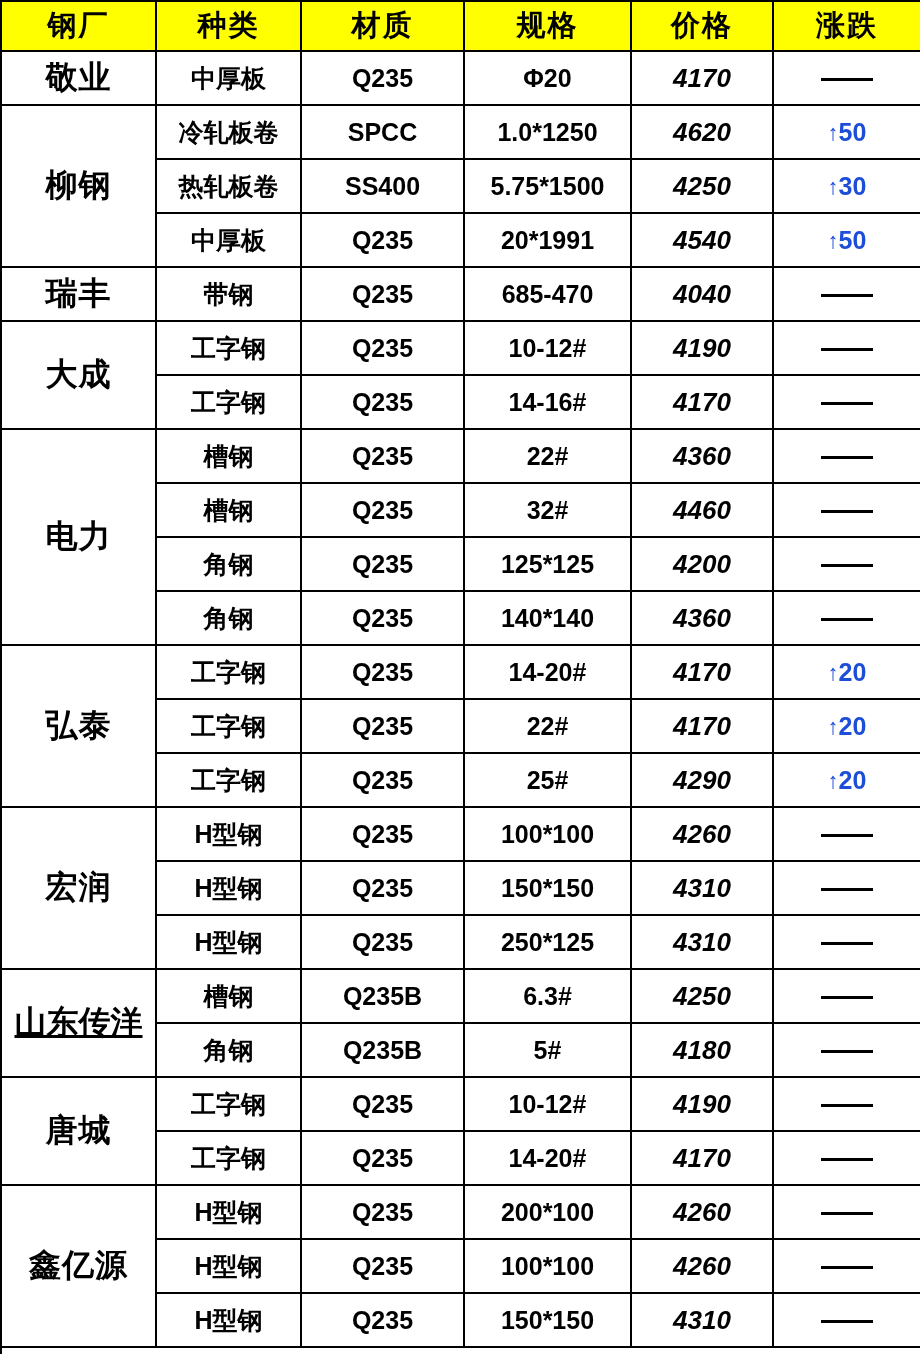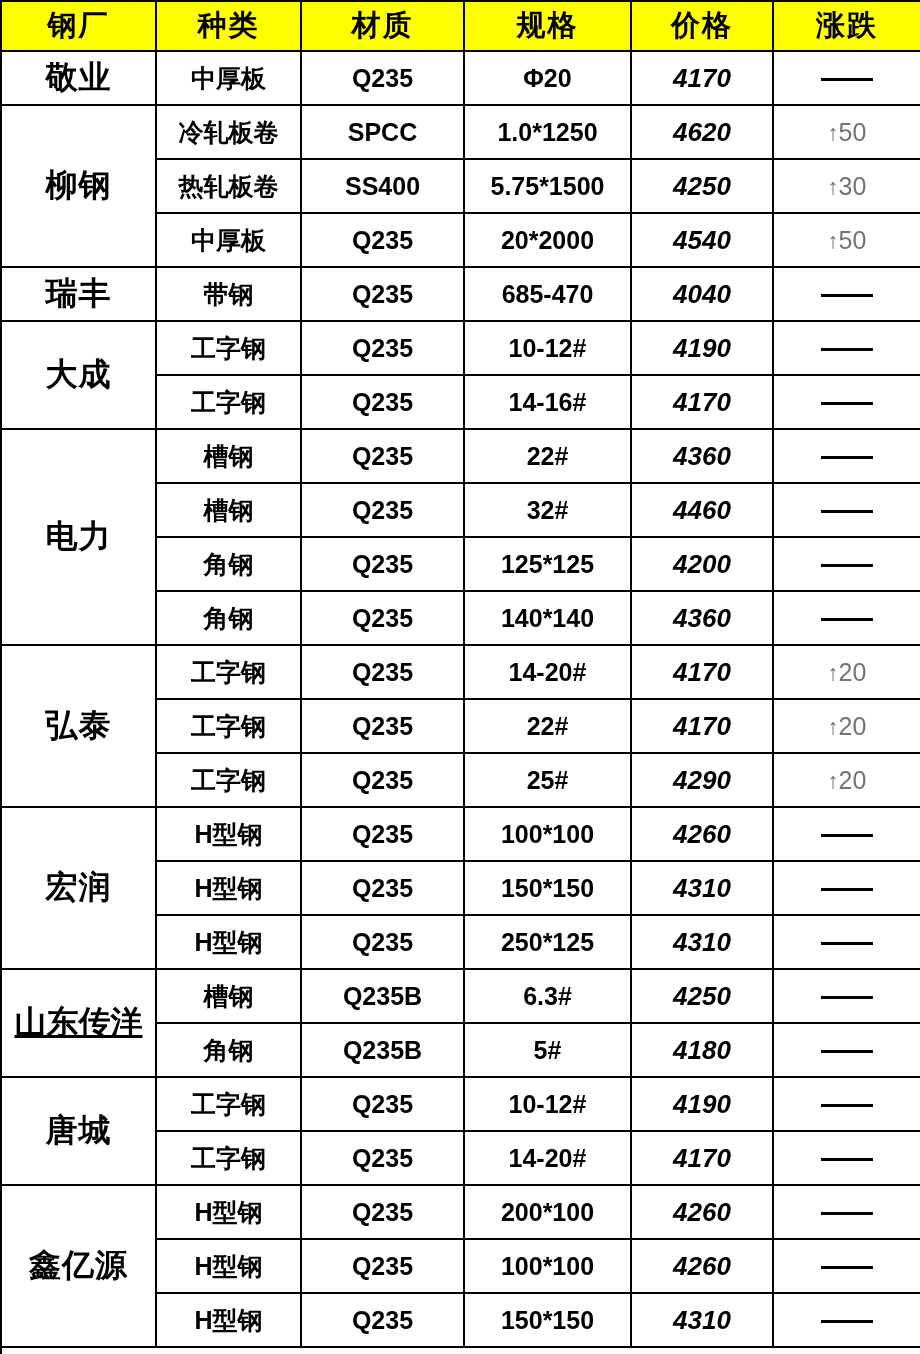--- a/index.html
+++ b/index.html
@@ -64,22 +64,22 @@
     font-size: 25px;
   }
   td.price {
     font-size: 26px;
     font-style: italic;
   }
   td.change {
     font-size: 25px;
   }
   .up {
-    color: #737373;
-    font-weight: normal;
+    color: #1d4ed8;
+    font-weight: bold;
     white-space: nowrap;
   }
   .up .arrow {
     font-size: 22px;
     vertical-align: 1px;
   }
   .flat {
     display: inline-block;
     width: 52px;
     border-top: 3px solid #000000;
@@ -137,21 +137,21 @@
         <tr>
           <td class="kind">热轧板卷</td>
           <td class="mat">SS400</td>
           <td class="spec">5.75*1500</td>
           <td class="price">4250</td>
           <td class="change"><span class="up"><span class="arrow">↑</span><span>30</span></span></td>
         </tr>
         <tr>
           <td class="kind">中厚板</td>
           <td class="mat">Q235</td>
-          <td class="spec">20*2000</td>
+          <td class="spec">20*1991</td>
           <td class="price">4540</td>
           <td class="change"><span class="up"><span class="arrow">↑</span><span>50</span></span></td>
         </tr>
         <tr>
           <td class="mill" rowspan="1">瑞丰</td>
           <td class="kind">带钢</td>
           <td class="mat">Q235</td>
           <td class="spec">685-470</td>
           <td class="price">4040</td>
           <td class="change"><span class="flat"></span></td>

